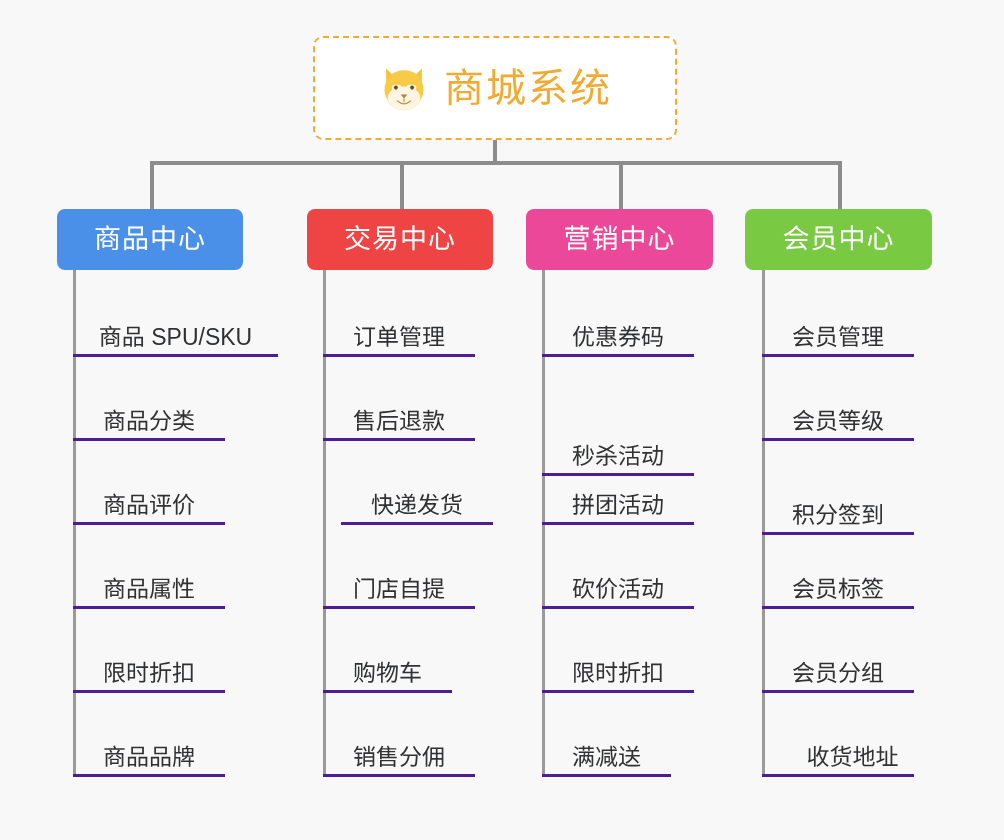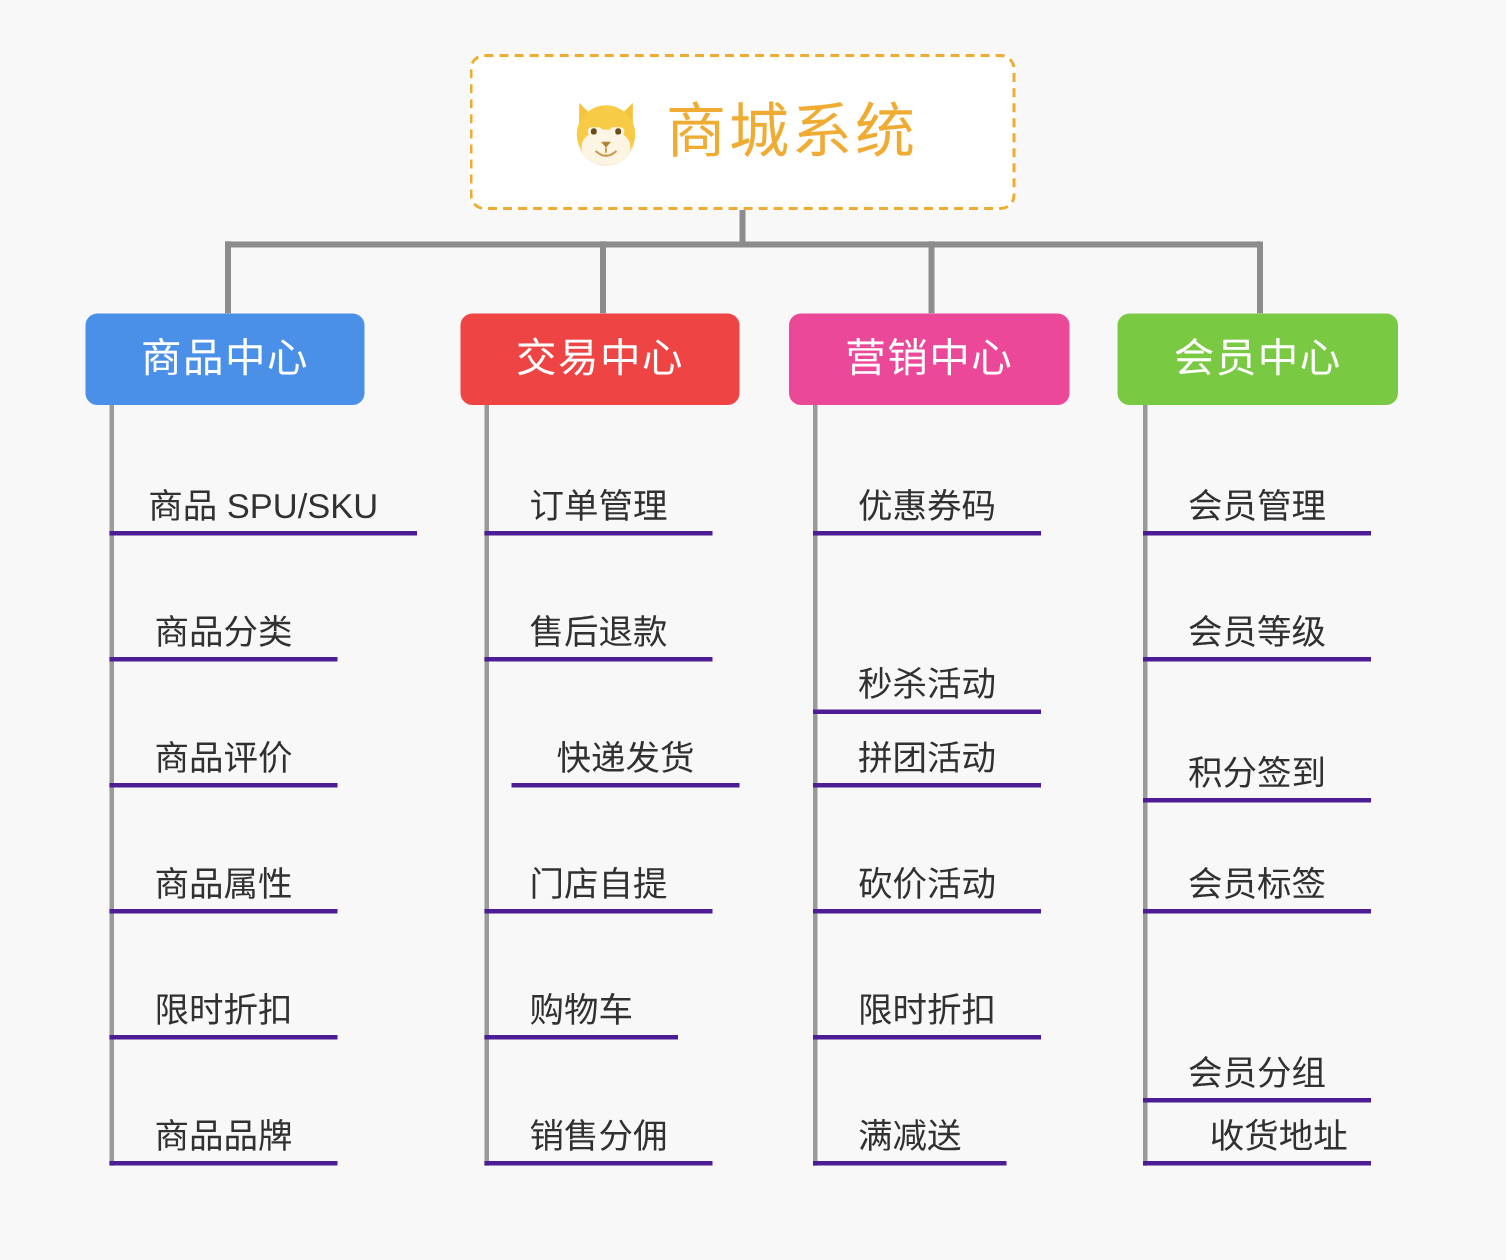--- a/index.html
+++ b/index.html
@@ -222,21 +222,21 @@
         </div>
         <div class="leaf-item" style="top: 87px; width: 152px;">
           <span class="leaf-label">会员等级</span>
         </div>
         <div class="leaf-item" style="top: 181px; width: 152px;">
           <span class="leaf-label">积分签到</span>
         </div>
         <div class="leaf-item" style="top: 255px; width: 152px;">
           <span class="leaf-label">会员标签</span>
         </div>
-        <div class="leaf-item" style="top: 339px; width: 152px; margin-top: 42px;">
+        <div class="leaf-item" style="top: 339px; width: 152px;">
           <span class="leaf-label">会员分组</span>
         </div>
         <div class="leaf-item" style="top: 423px; width: 152px; padding-left: 43px;">
           <span class="leaf-label">收货地址</span>
         </div>
       </div>
     </div>
 
 </div>
 

